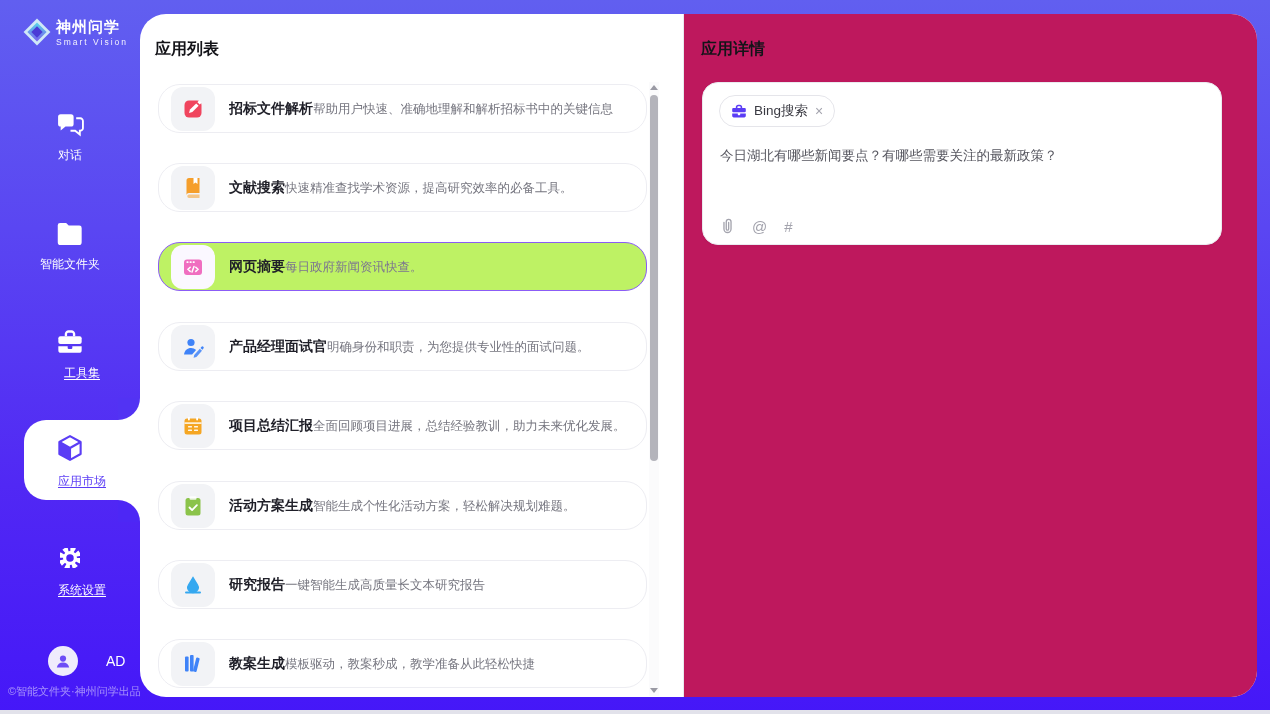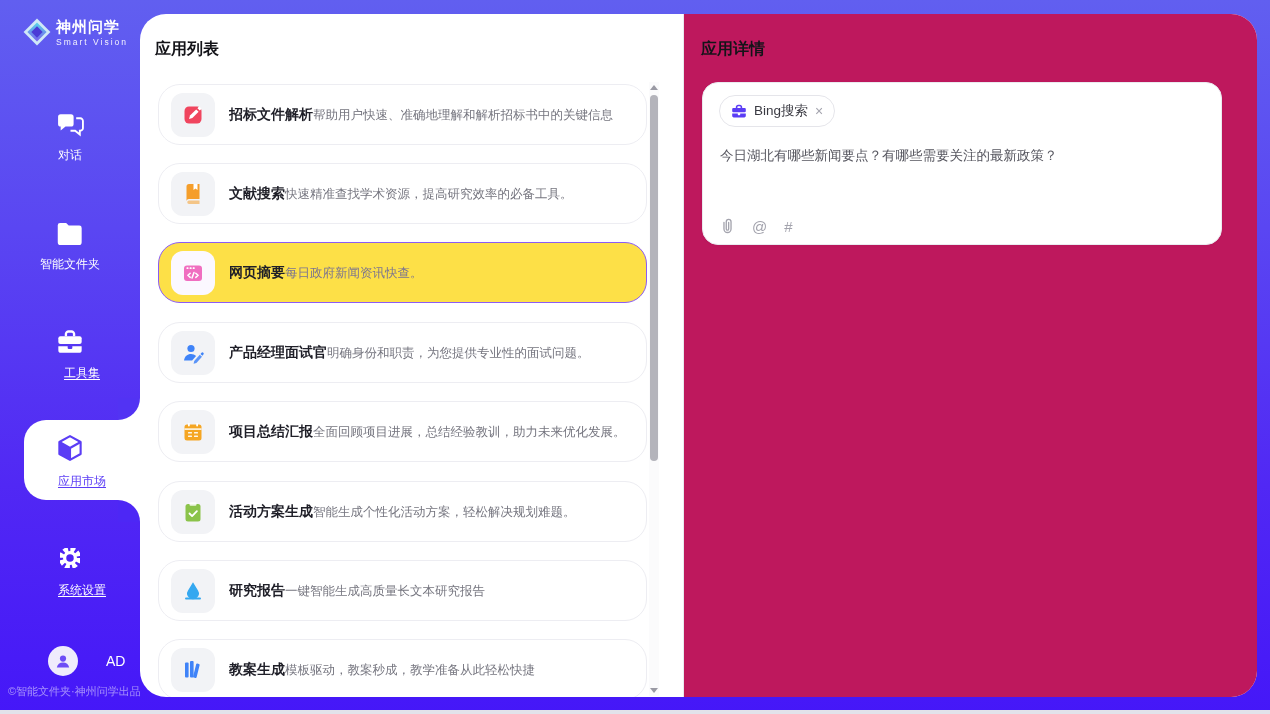--- a/index.html
+++ b/index.html
@@ -37,23 +37,23 @@
   .copyright{ position:absolute; left:8px; top:684px; font-size:11px; color:rgba(255,255,255,.5); white-space:nowrap; }
   .bottom-strip{ position:absolute; left:0; bottom:0; width:1270px; height:4px; background:#e2e2ea; }
 
   
   .content{ position:absolute; left:140px; top:14px; width:1117px; height:683px;
             background:#fff; border-radius:26px; overflow:hidden; }
   .panel-title{ position:absolute; font-size:16px; font-weight:bold; color:#141419; }
 
   
   .list-title{ left:15px; top:25px; }
-  .card{ position:absolute; left:18px; width:489px; height:61px; background:#fff;
+  .card{ position:absolute; left:18px; width:489px; height:49px; background:#fff;
          border:1px solid #ededf2; border-radius:22px; display:flex; align-items:center; }
-  .card.selected{ background:#fde047; border-color:#8b5cf6; }
+  .card.selected{ background:#bef264; border-color:#8b5cf6; }
   .tile{ width:44px; height:44px; margin-left:12px; border-radius:12px; background:#f2f3f6;
          display:flex; align-items:center; justify-content:center; flex:0 0 auto; }
   .card.selected .tile{ background:#fbf8ff; }
   .card-text{ margin-left:14px; overflow:hidden; }
   .card-name{ font-size:14px; font-weight:bold; color:#1f1f28; }
   .card-desc{ font-size:12.5px; color:#75757f; margin-top:4px; white-space:nowrap; }
   .card.selected .card-desc{ color:#7b7490; }
 
   
   .scrollbar{ position:absolute; left:509px; top:68px; width:10px; height:614px; background:#fbfbfc; }

